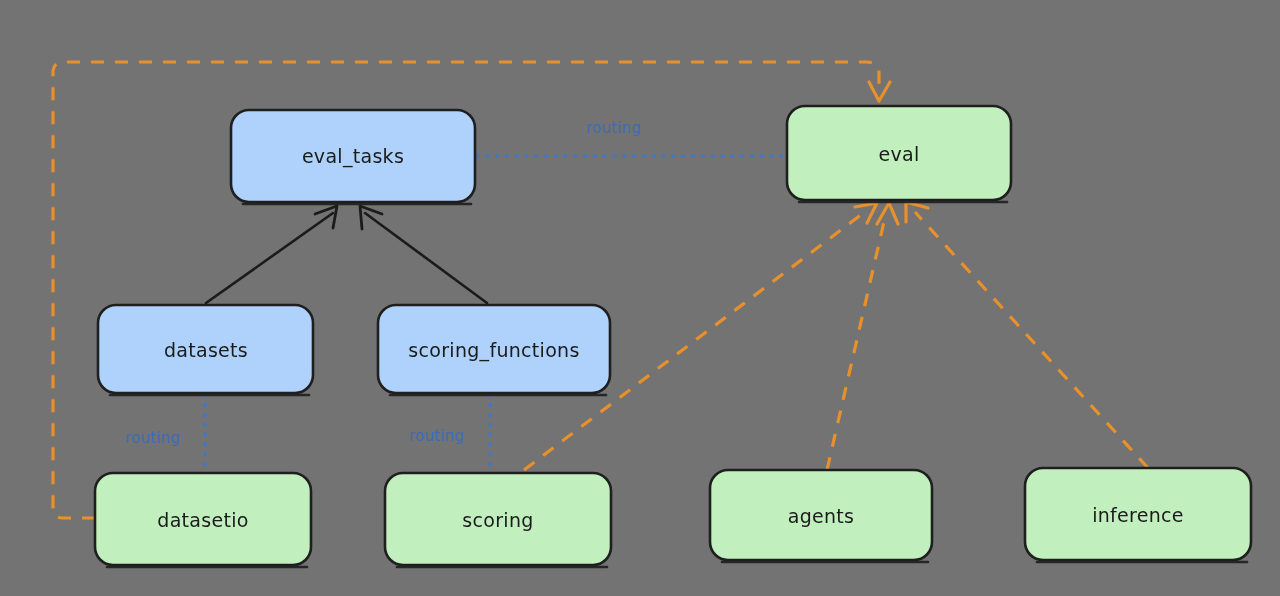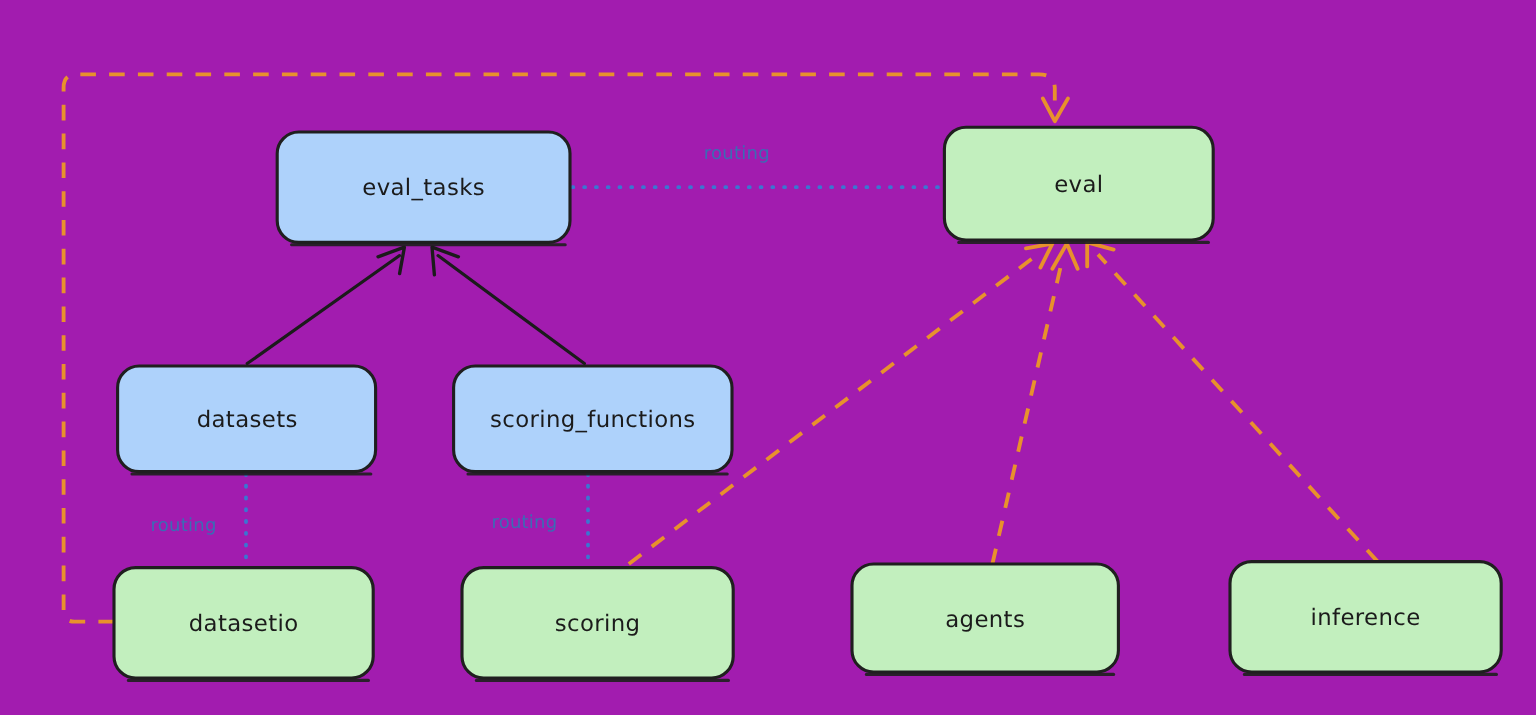--- a/index.html
+++ b/index.html
@@ -8,21 +8,21 @@
     padding: 0;
     background: #ffffff;
   }
   body {
     font-family: "DejaVu Sans", sans-serif;
   }
   #canvas {
     position: relative;
     width: 1280px;
     height: 596px;
-    background: #a21caf;
+    background: #737373;
     overflow: hidden;
   }
   #diagram-svg {
     position: absolute;
     left: 0;
     top: 0;
     width: 1280px;
     height: 596px;
   }
   .node-label {

